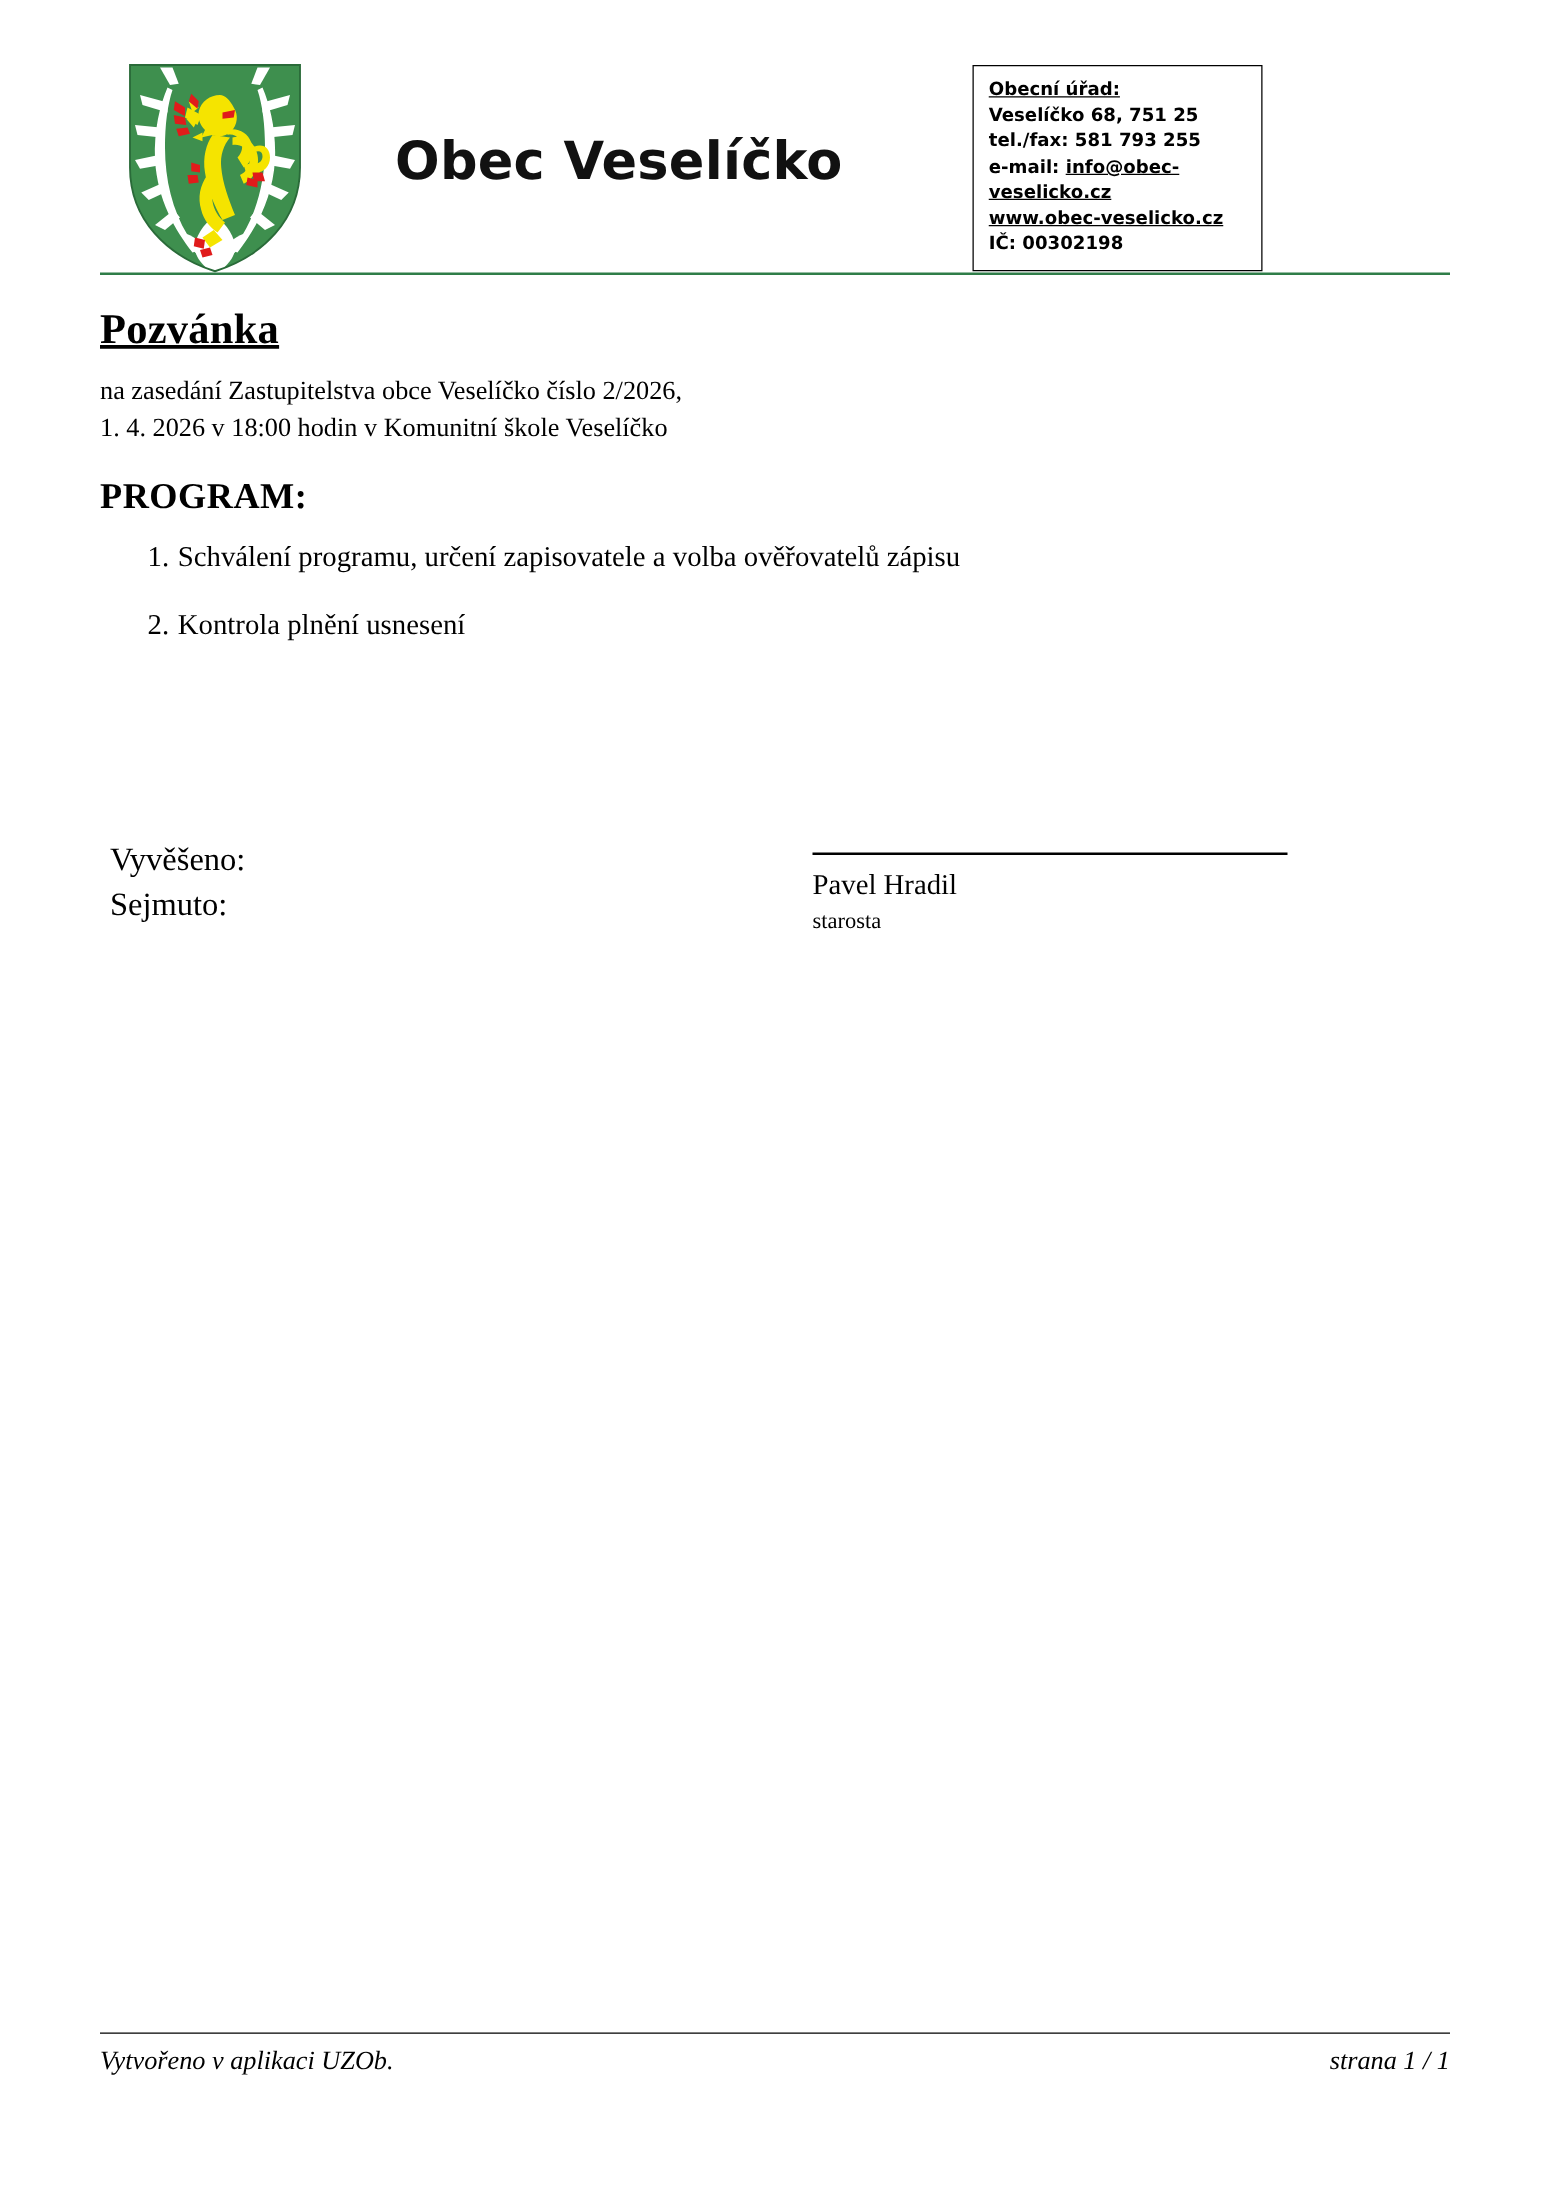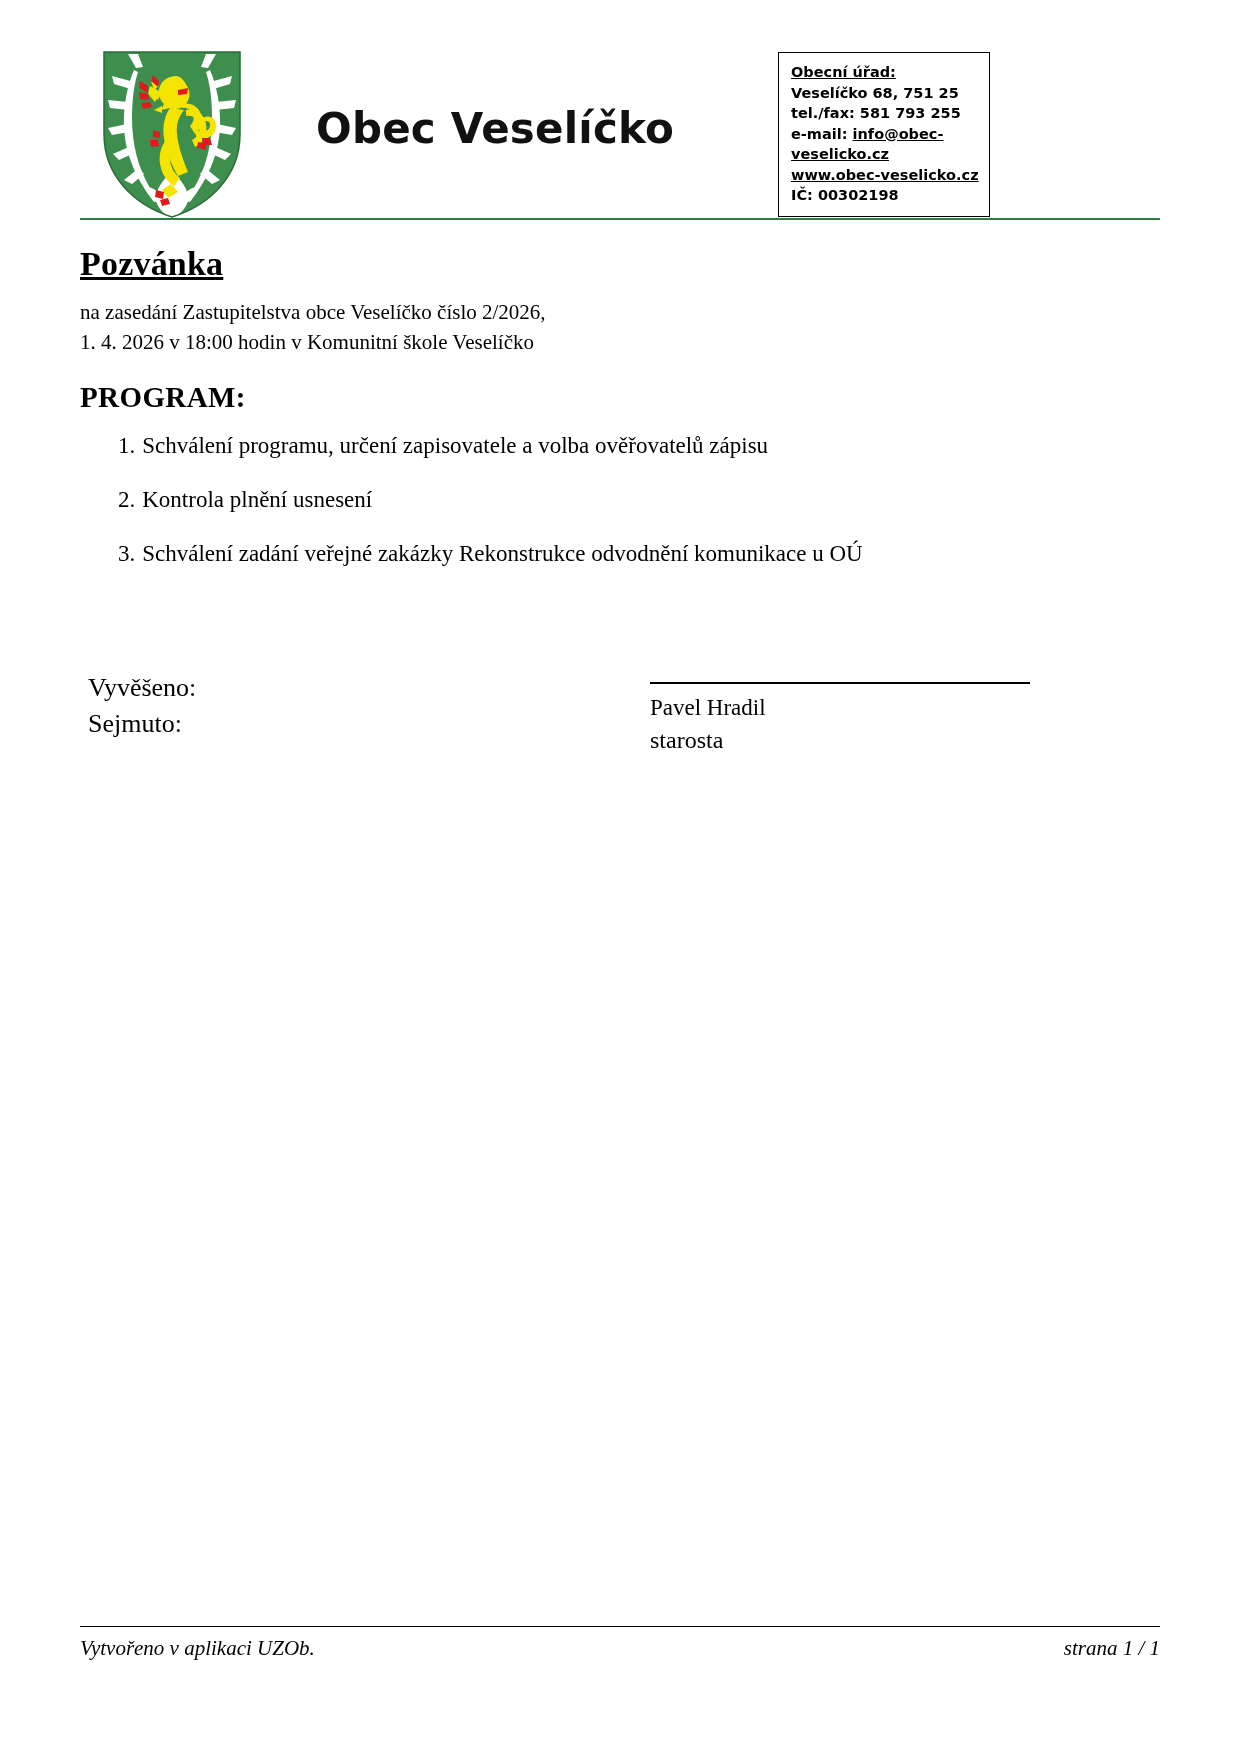--- a/index.html
+++ b/index.html
@@ -52,21 +52,21 @@
     letter-spacing: 0.2px;
     color: #111111;
     white-space: nowrap;
     text-align: center;
   }
 
   .contact-box {
     position: absolute;
     top: 16px;
     left: 690px;
-    width: 212px;
+    width: 232px;
     border: 1.6px solid #000000;
     box-sizing: border-box;
     padding: 9px 10px 10px 12px;
     font-family: "DejaVu Sans", sans-serif;
     font-weight: bold;
     font-size: 14.5px;
     line-height: 1.42;
     color: #000000;
   }
   .contact-line { white-space: nowrap; }
@@ -145,21 +145,21 @@
     width: 380px;
     height: 2px;
     background: #000000;
     margin: 0 0 8px 0;
   }
   .sign-name {
     font-size: 23px;
     line-height: 1.38;
   }
   .sign-role {
-    font-size: 24px;
+    font-size: 18px;
     line-height: 1.38;
   }
 
   
   .footer-rule {
     position: absolute;
     top: 1626px;
     left: 80px;
     width: 1080px;
     height: 1.4px;
@@ -296,23 +296,20 @@
 
   <div class="program-heading">PROGRAM:</div>
 
   <div class="program-list">
     <div class="program-item">
       <span class="num">1.</span><span>Schválení programu, určení zapisovatele a volba ověřovatelů zápisu</span>
     </div>
     <div class="program-item">
       <span class="num">2.</span><span>Kontrola plnění usnesení</span>
     </div>
-    <div class="program-item">
-      <span class="num">3.</span><span>Schválení zadání veřejné zakázky Rekonstrukce odvodnění komunikace u OÚ</span>
-    </div>
   </div>
 
   <div class="sign-left">
     <div>Vyvěšeno:</div>
     <div>Sejmuto:</div>
   </div>
 
   <div class="sign-right">
     <div class="sign-rule"></div>
     <div class="sign-name">Pavel Hradil</div>

